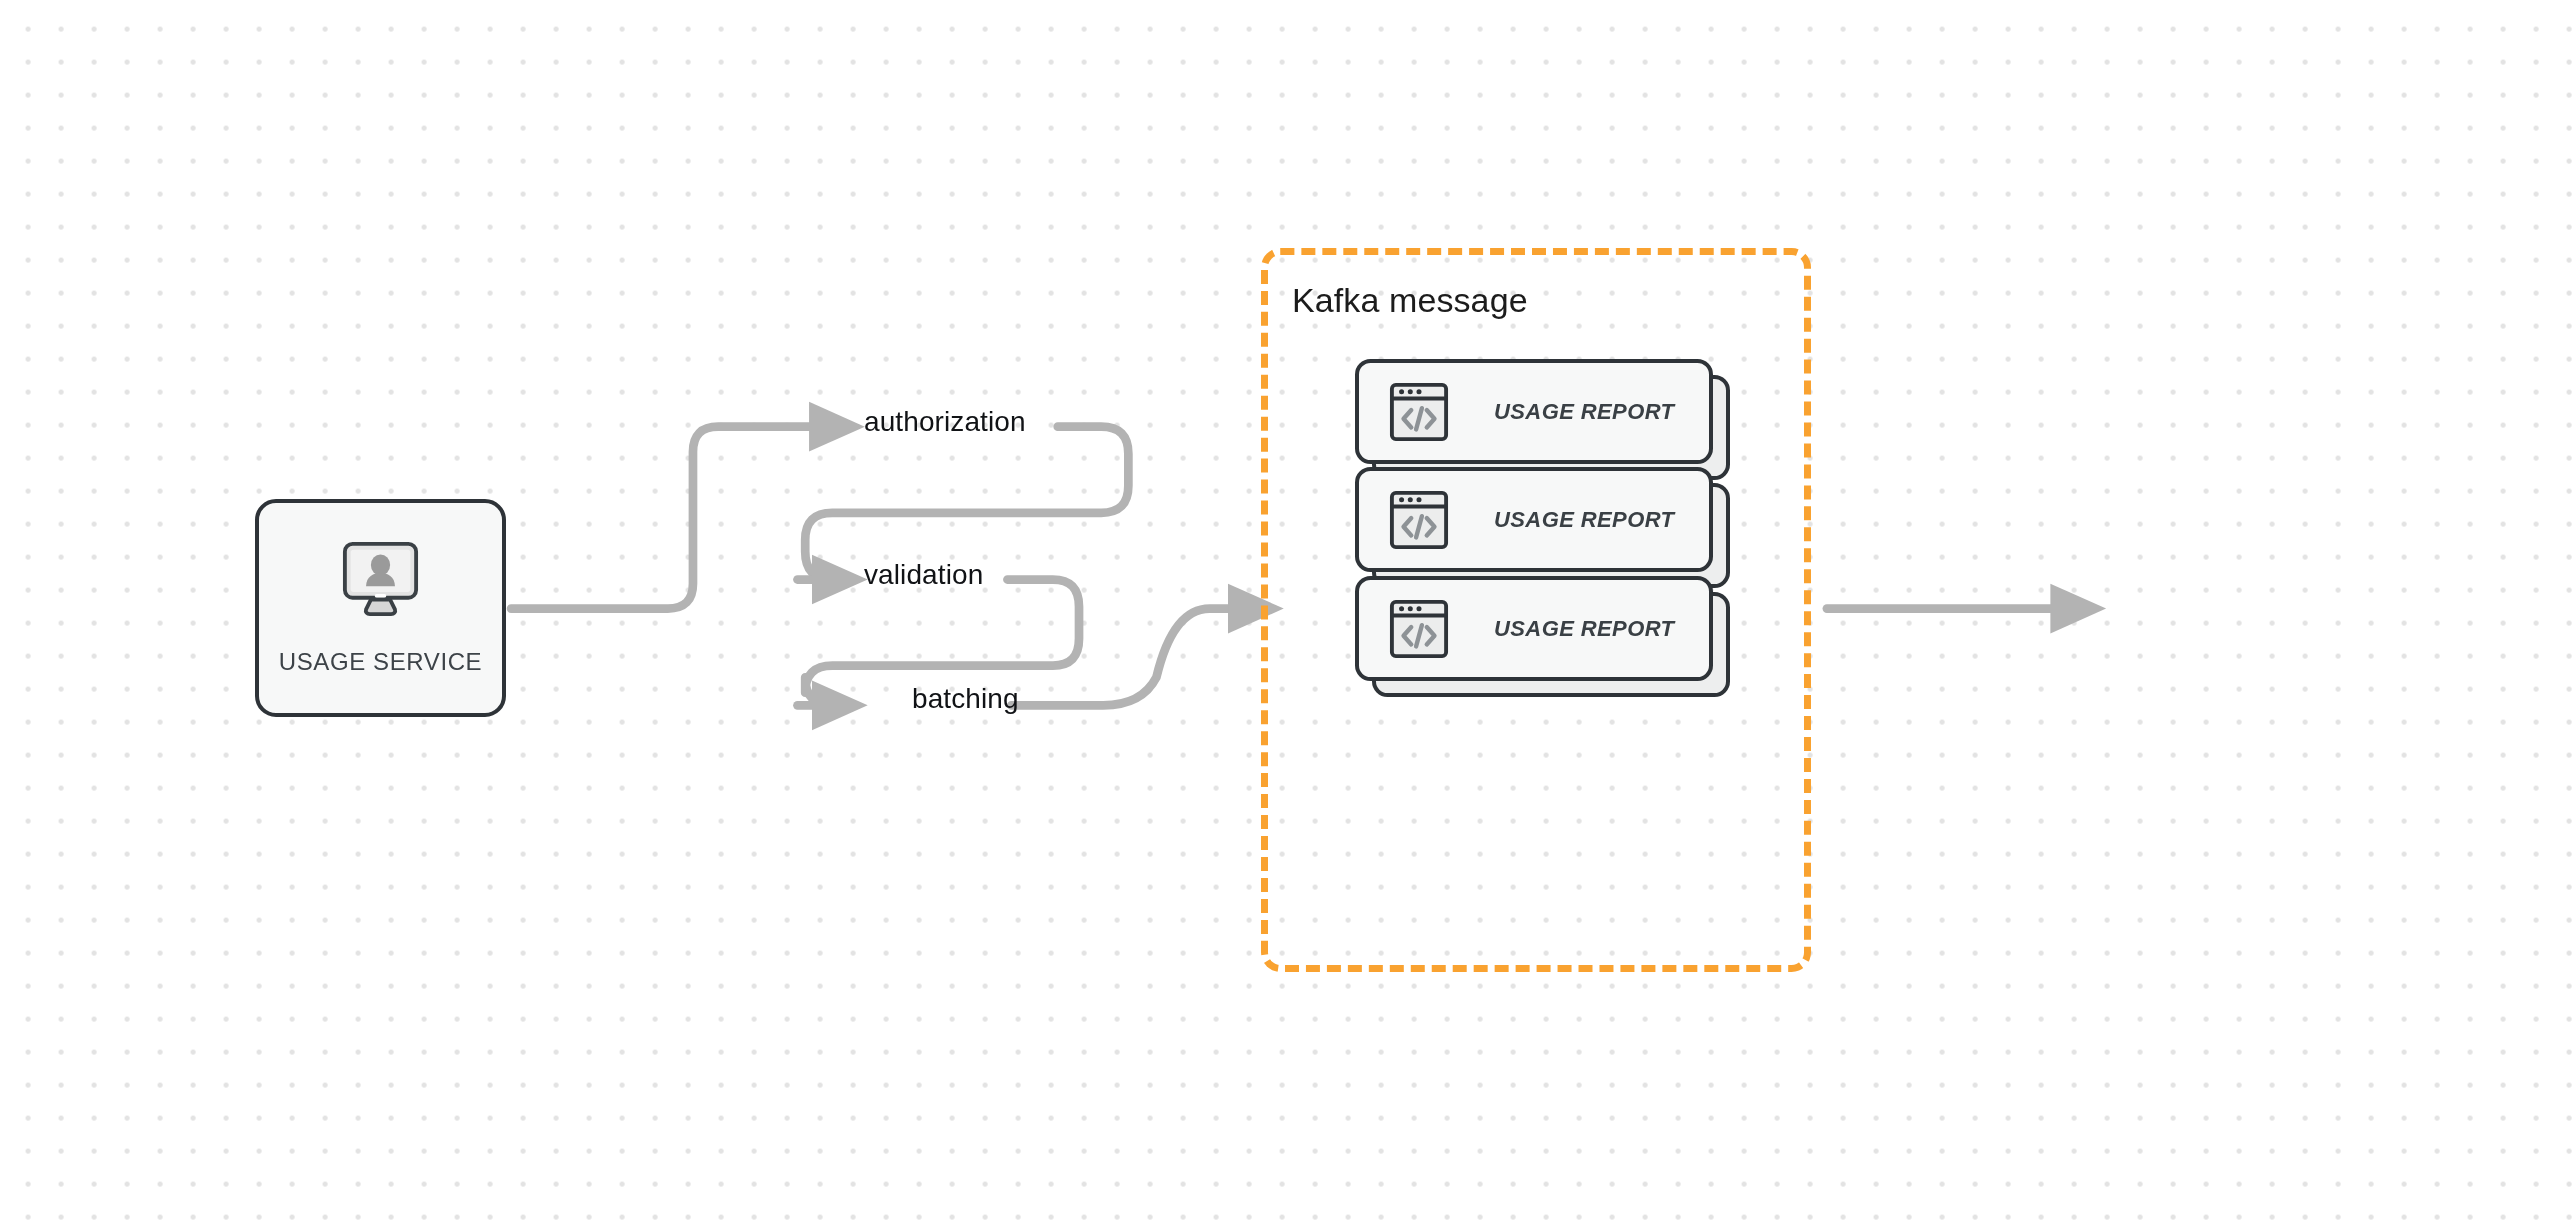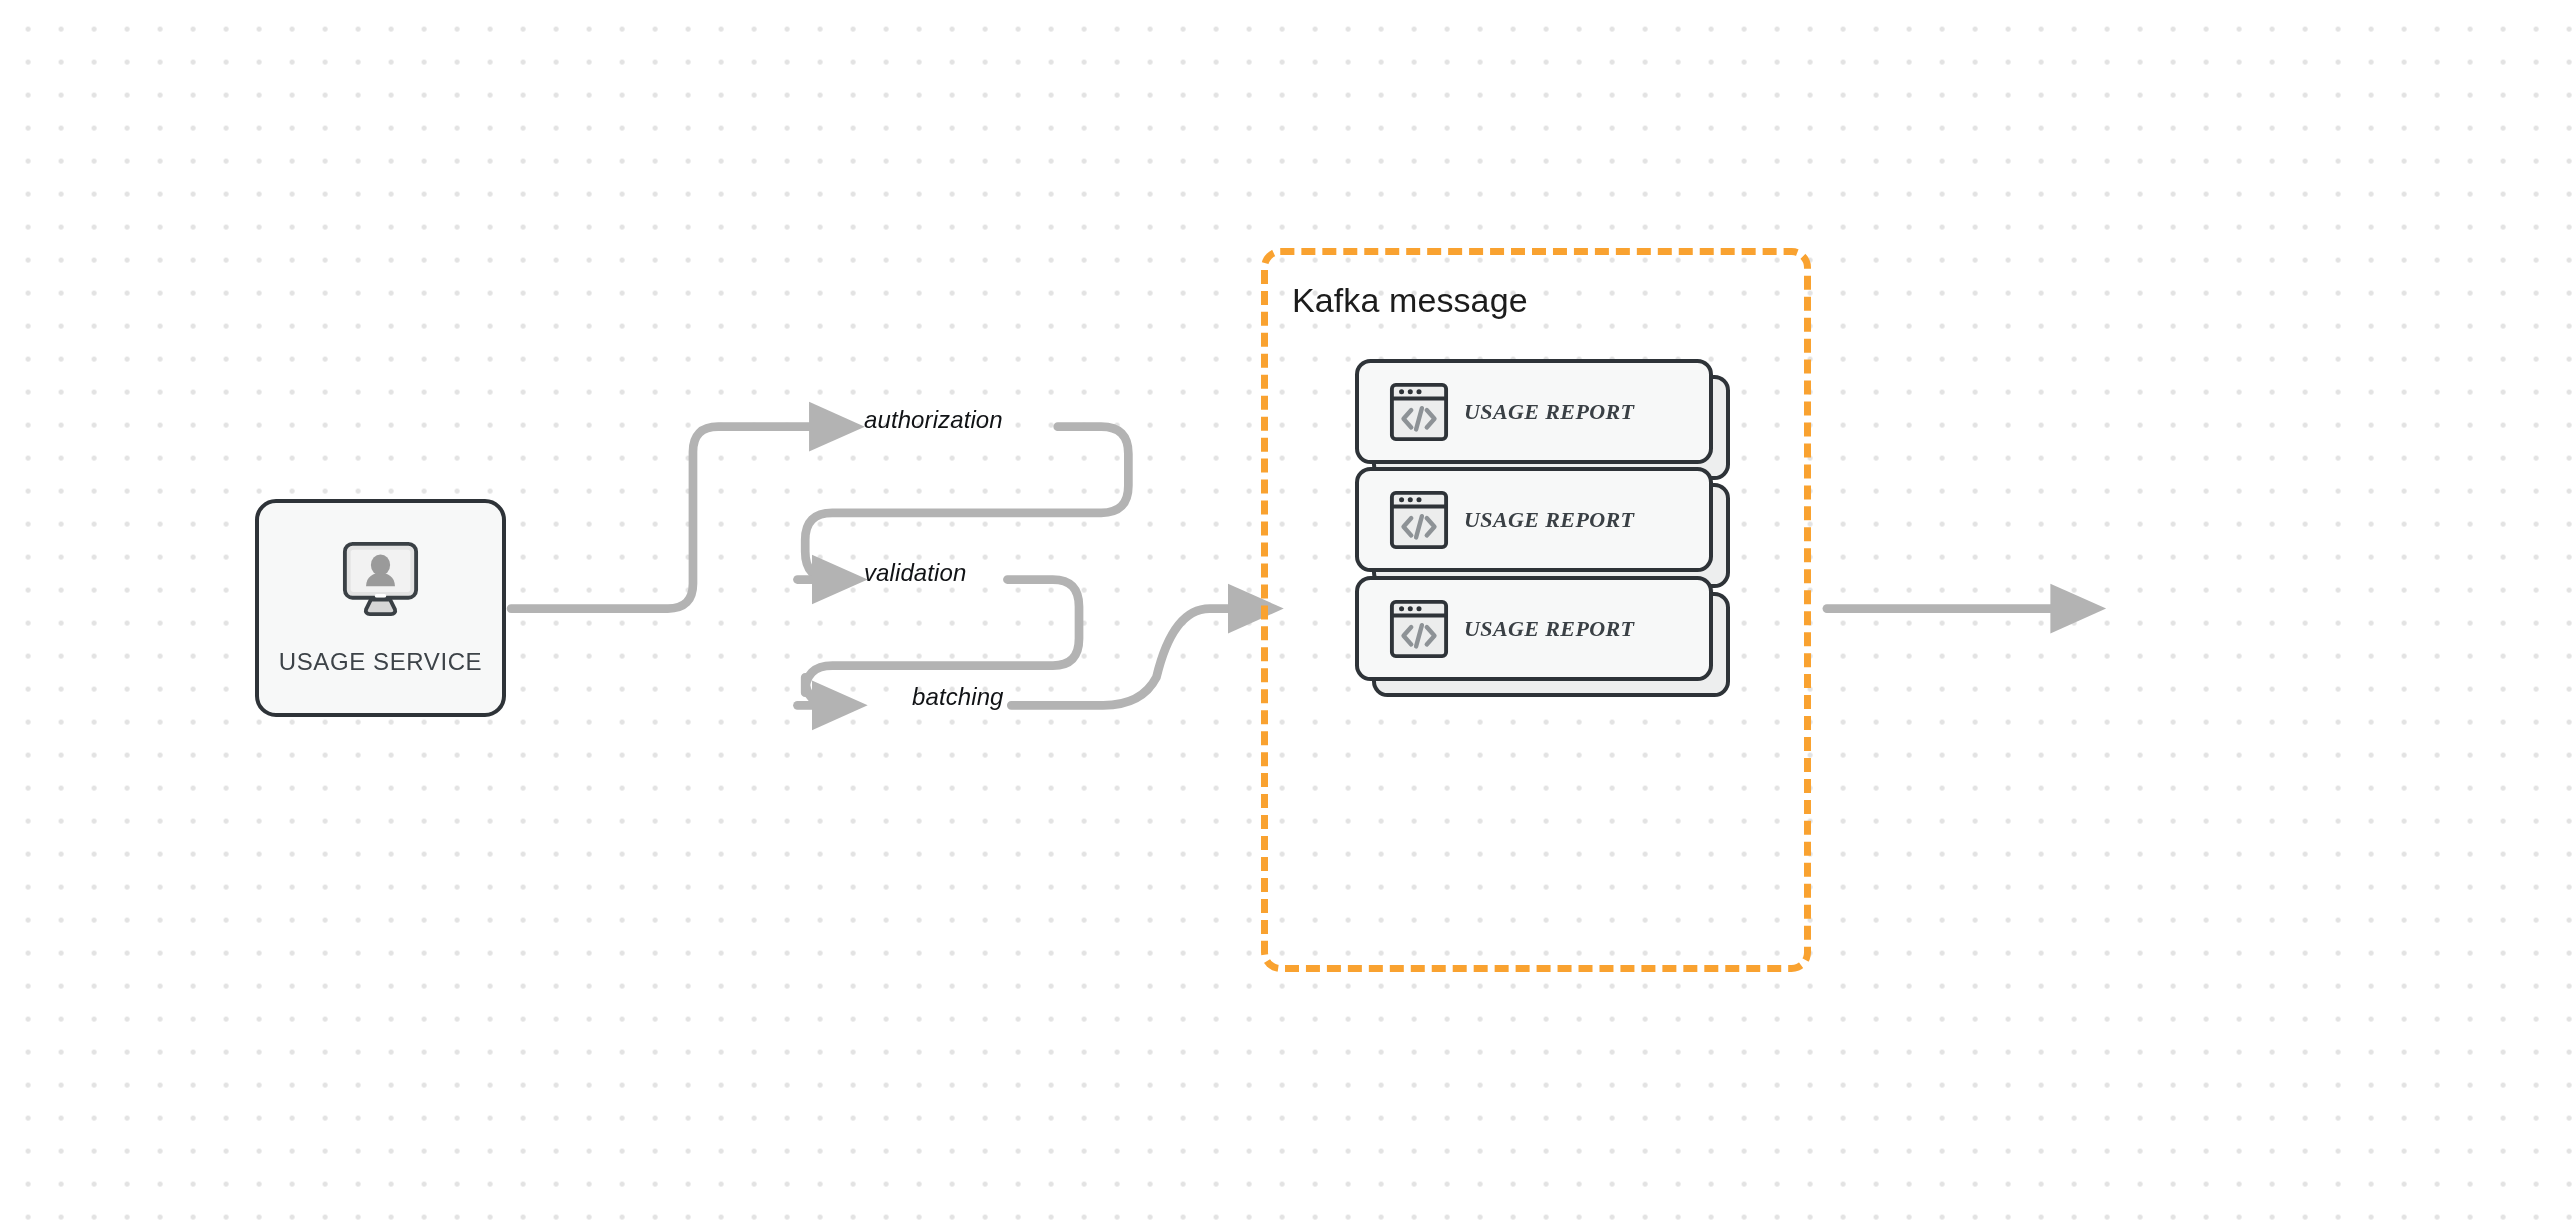--- a/index.html
+++ b/index.html
@@ -118,52 +118,50 @@
     display: flex;
     flex-direction: row;
     align-items: center;
   }
   .report-card-front .code-icon {
     margin-left: 30px;
     line-height: 0;
     flex: 0 0 auto;
   }
   .report-card-label {
-    margin-left: 15px;
+    margin-left: 45px;
     font-size: 22px;
     font-style: italic;
     font-weight: 700;
     letter-spacing: 0.4px;
     color: #3a4045;
     white-space: nowrap;
-    font-family: Liberation Serif, serif;
   }
 
   #report-card-0 { left: 1355px; top: 359px; }
   #report-card-1 { left: 1355px; top: 467px; }
   #report-card-2 { left: 1355px; top: 576px; }
 
   
   #connectors {
     position: absolute;
     left: 0;
     top: 0;
     width: 2576px;
     height: 1221px;
     pointer-events: none;
   }
 
   
   .step-label {
     position: absolute;
-    font-size: 24px;
+    font-size: 28px;
     color: #111316;
     white-space: nowrap;
     letter-spacing: 0.1px;
-    font-style: italic;
   }
   #step-label-0 { left: 864px; top: 406px; }
   #step-label-1 { left: 864px; top: 559px; }
   #step-label-2 { left: 912px; top: 683px; }
 </style>
 </head>
 <body>
 
 <div id="canvas">
 

